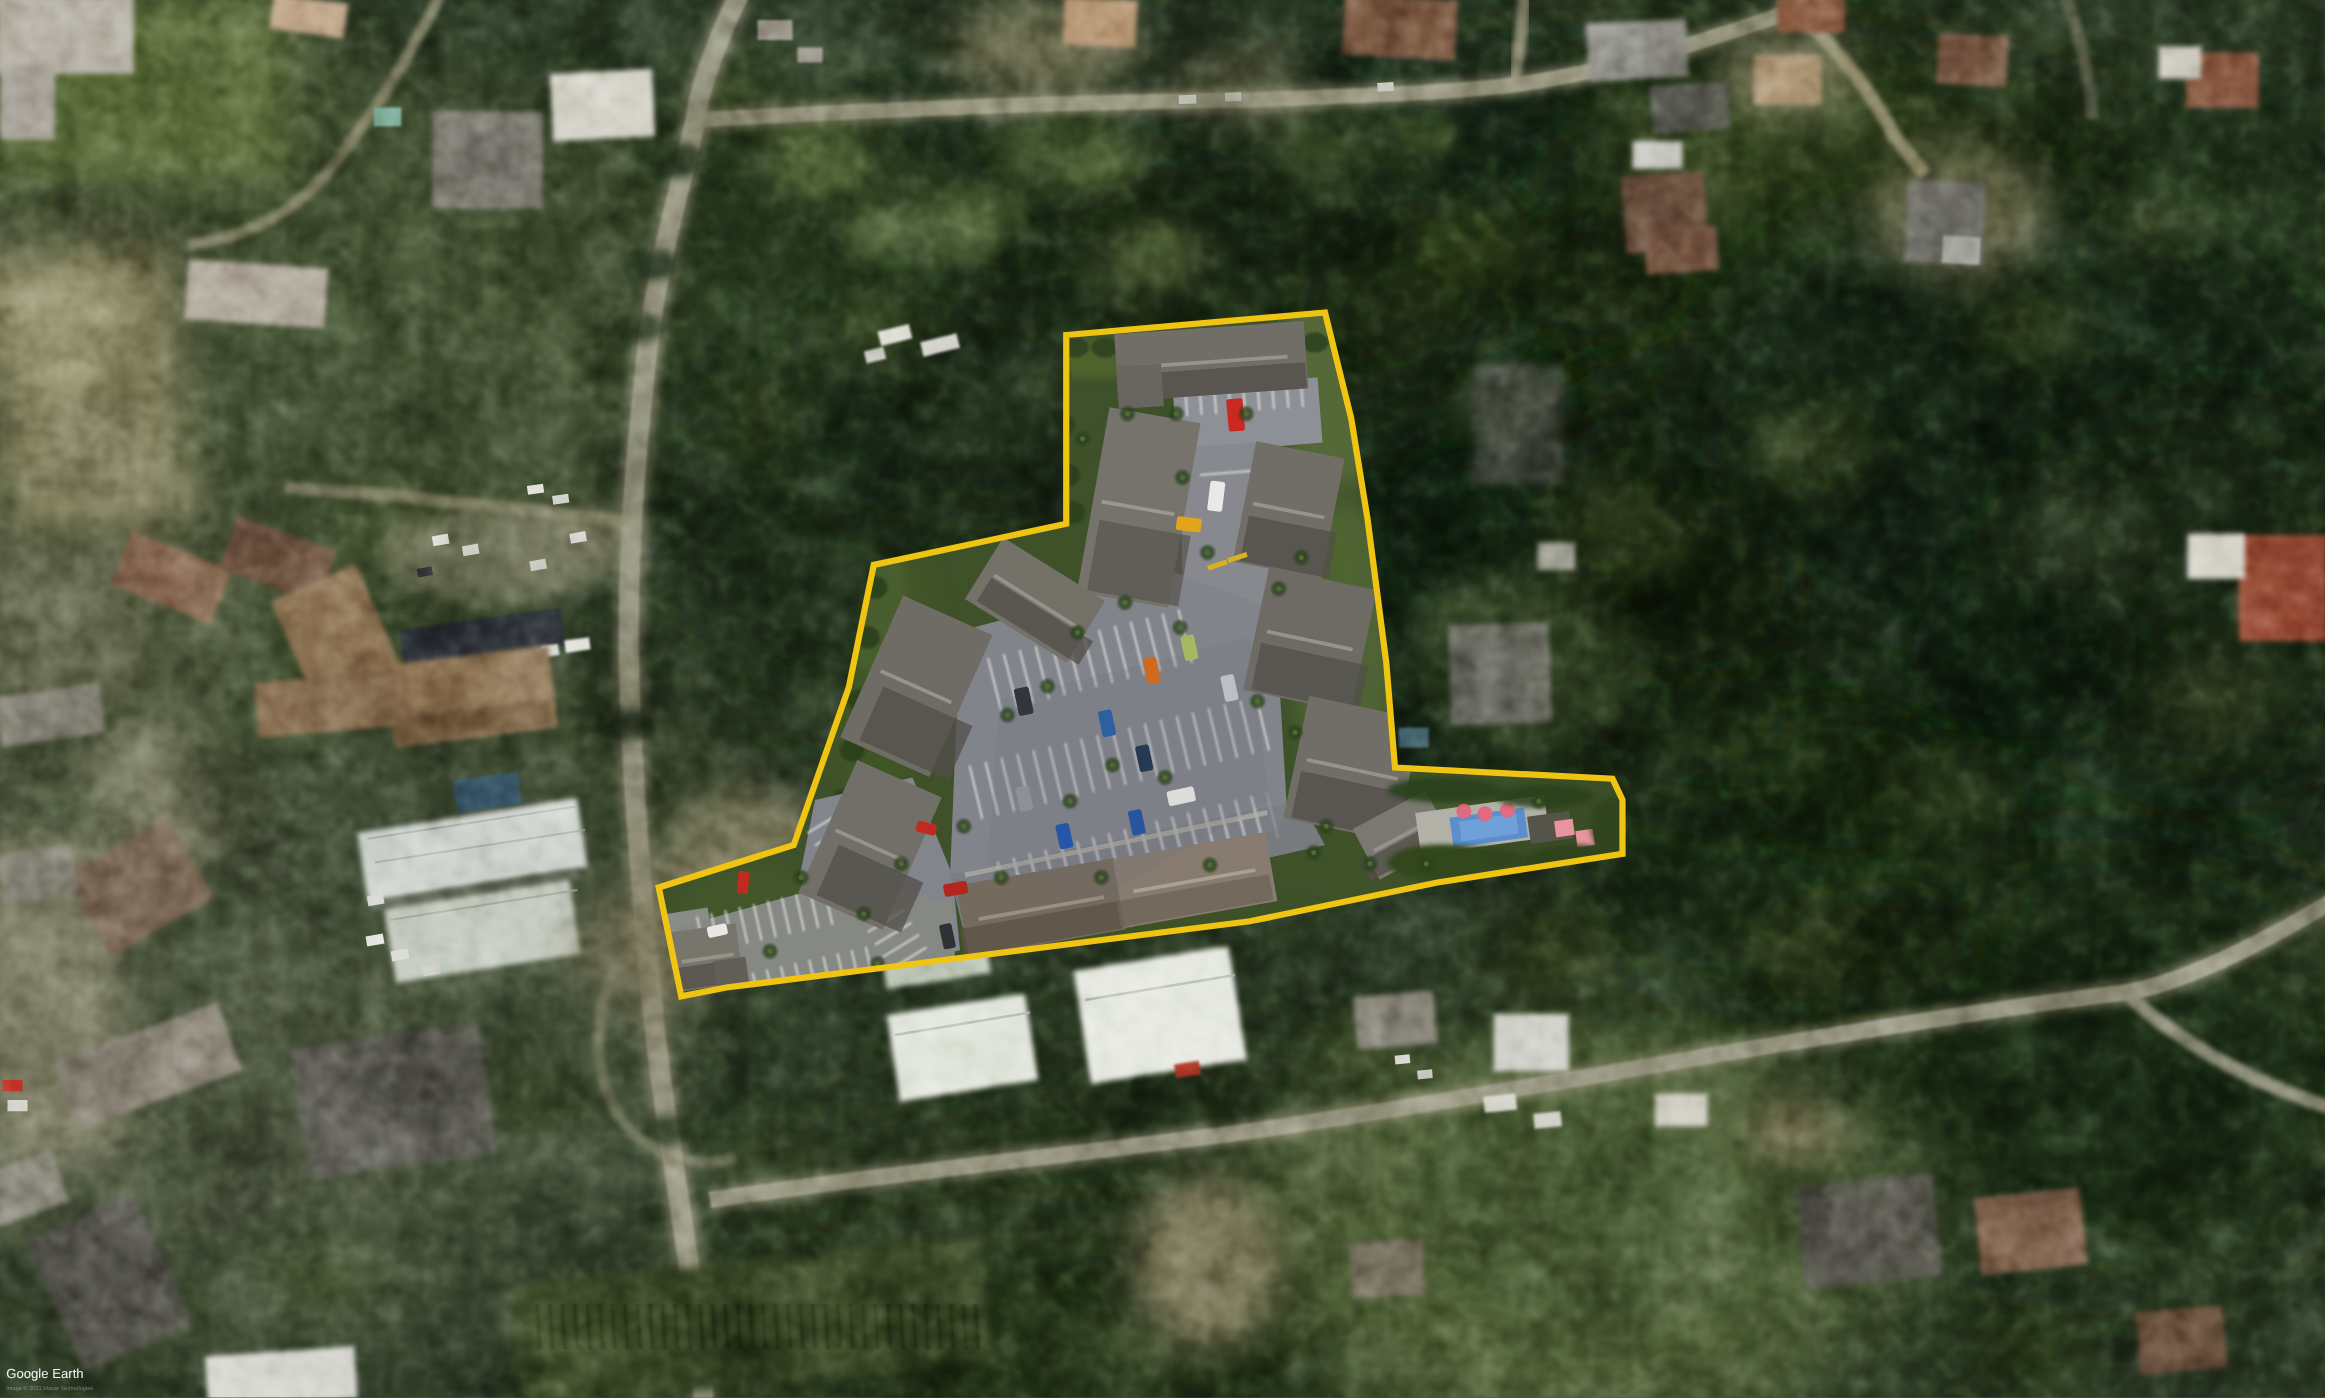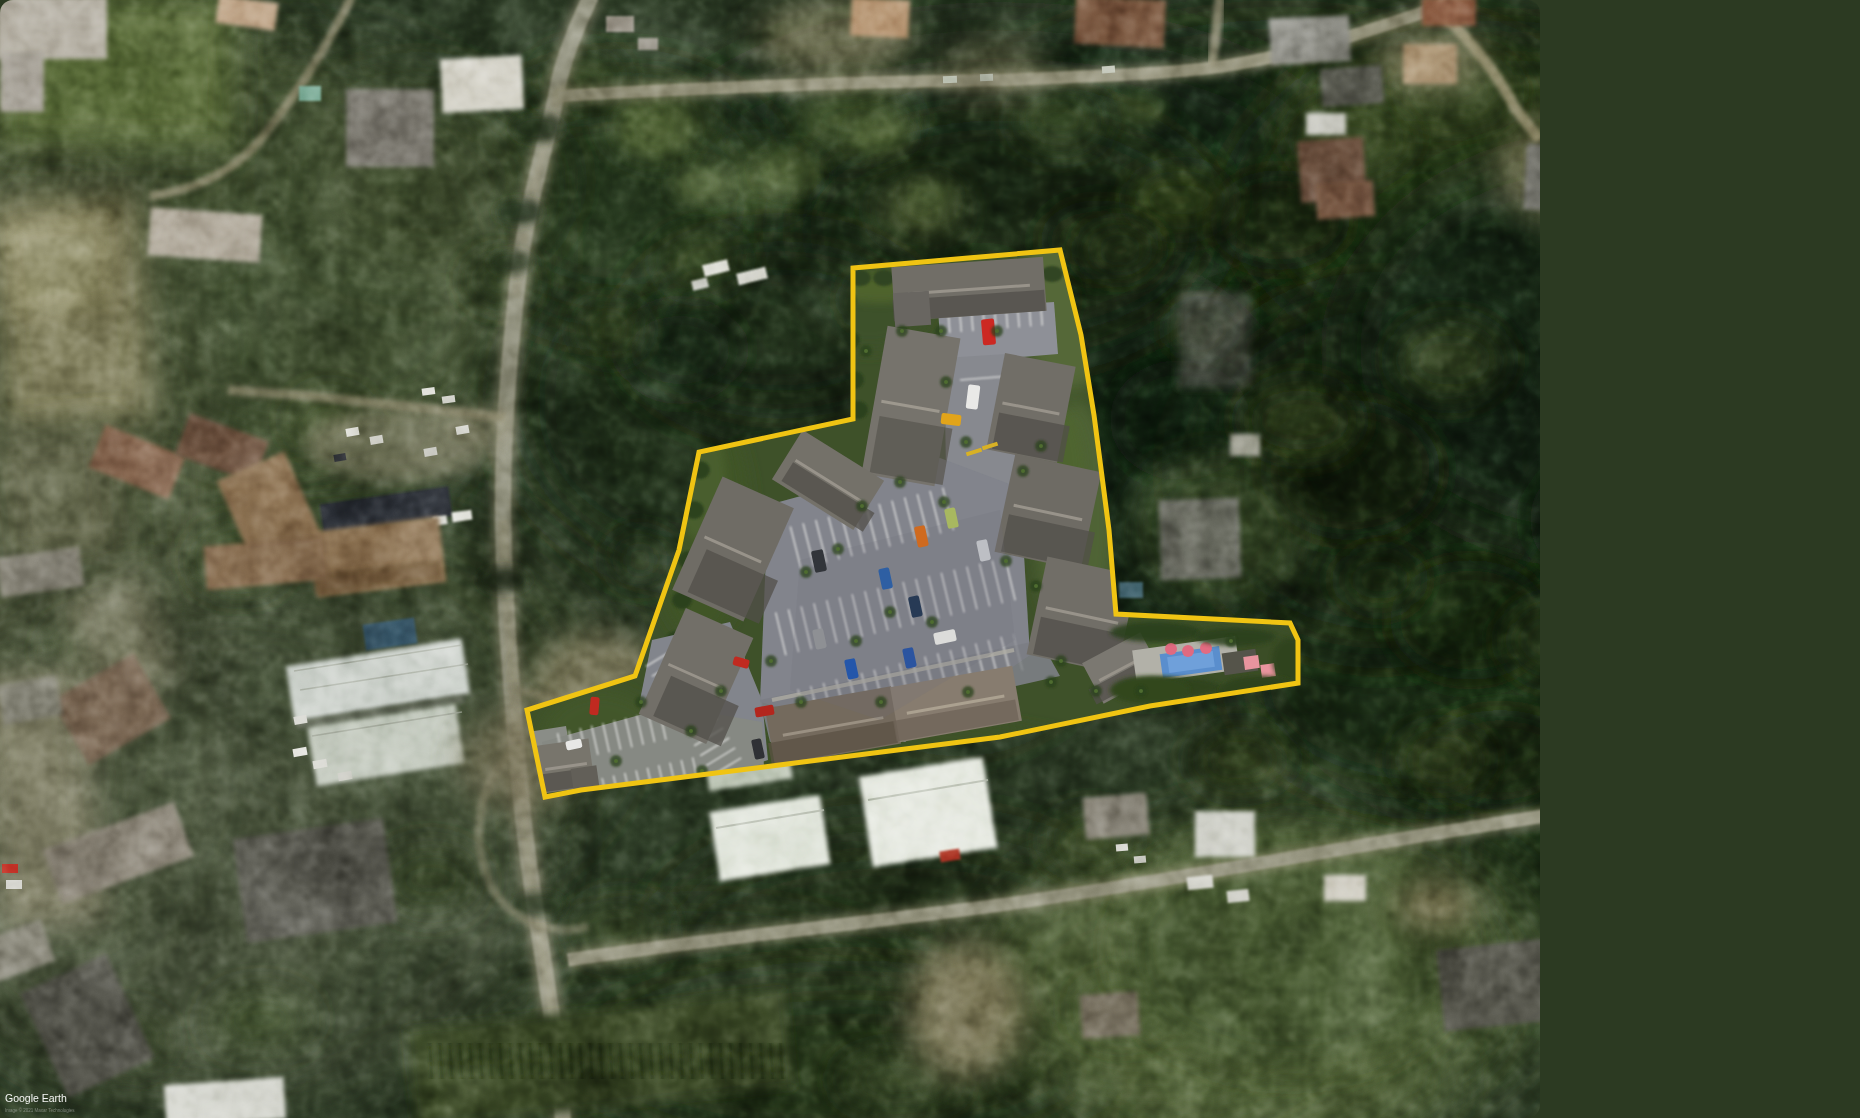--- a/index.html
+++ b/index.html
@@ -1,15 +1,15 @@
 <!DOCTYPE html>
 <html><head><meta charset="utf-8">
 <style>
 html,body{margin:0;padding:0;background:#2c3a22;font-family:"Liberation Sans", sans-serif;}
-#stage{position:relative;width:1540px;height:1118px;overflow:hidden;border-radius:13px;}
+#stage{position:relative;width:1860px;height:1118px;overflow:hidden;}
 svg{display:block}
 </style></head><body>
 <div id="stage">
 <svg width="1860" height="1118" viewBox="0 0 1860 1118" xmlns="http://www.w3.org/2000/svg">
 <defs>
 <filter id="b2" x="-40%" y="-40%" width="180%" height="180%">
           <feGaussianBlur stdDeviation="2"></feGaussianBlur>
         </filter>
 <filter id="b4" x="-60%" y="-60%" width="220%" height="220%">
           <feGaussianBlur stdDeviation="4"></feGaussianBlur>

